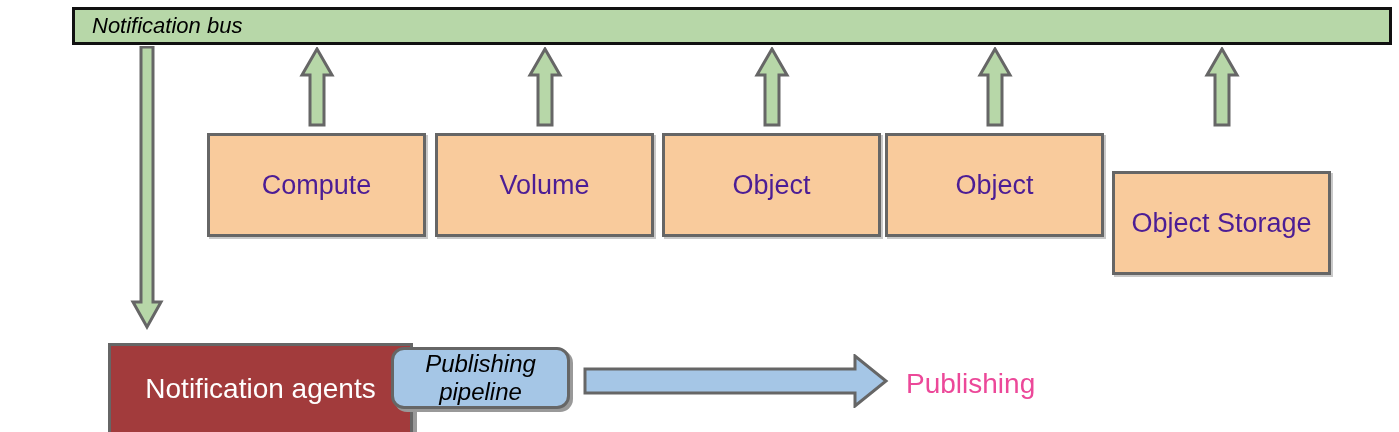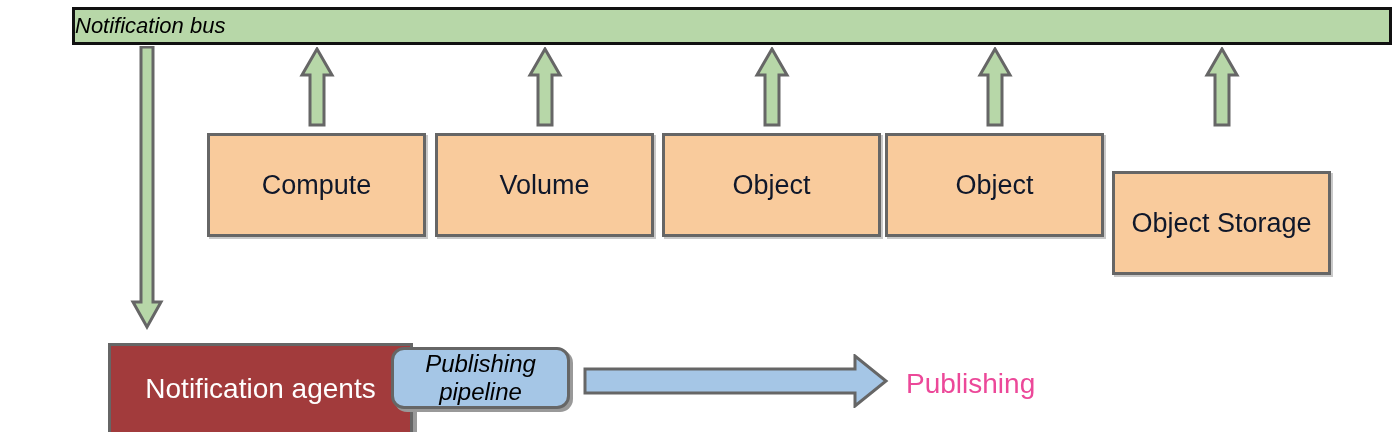--- a/index.html
+++ b/index.html
@@ -25,37 +25,38 @@
     height: 32px;
     background: var(--bus-fill, #b7d7a8);
     border: 3px solid var(--bus-border, #111111);
     display: flex;
     align-items: center;
   }
   .bus-bar .bus-label {
     font-style: italic;
     font-size: 22px;
     color: #000000;
+    padding-left: 17px;
     white-space: nowrap;
   }
 
   
   .service-box {
     position: absolute;
     top: 133px;
     width: 213px;
     height: 98px;
     background: var(--box-orange, #f9cb9c);
     border: 3px solid var(--stroke-gray, #666666);
     box-shadow: 2px 2px 0 #c9c9c9;
     display: flex;
     align-items: center;
     justify-content: center;
     font-size: 27px;
-    color: #0f172a;
+    color: #4c1d95;
     white-space: nowrap;
   }
   .svc-1 { left: 207px; }
   .svc-2 { left: 435px; }
   .svc-3 { left: 662px; }
   .svc-4 { left: 885px; }
   .svc-5 { left: 1112px; margin-top: 38px; }
 
   
   .arrow-up {

